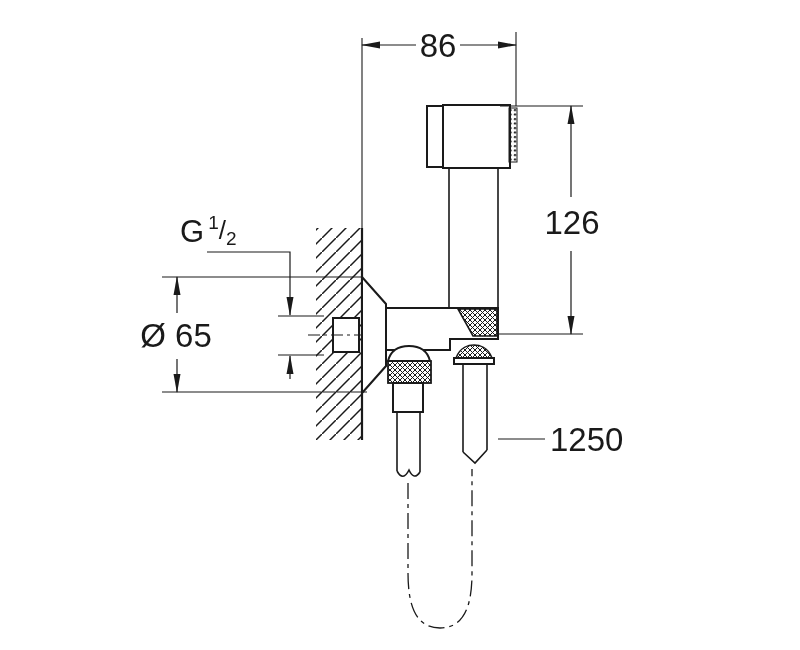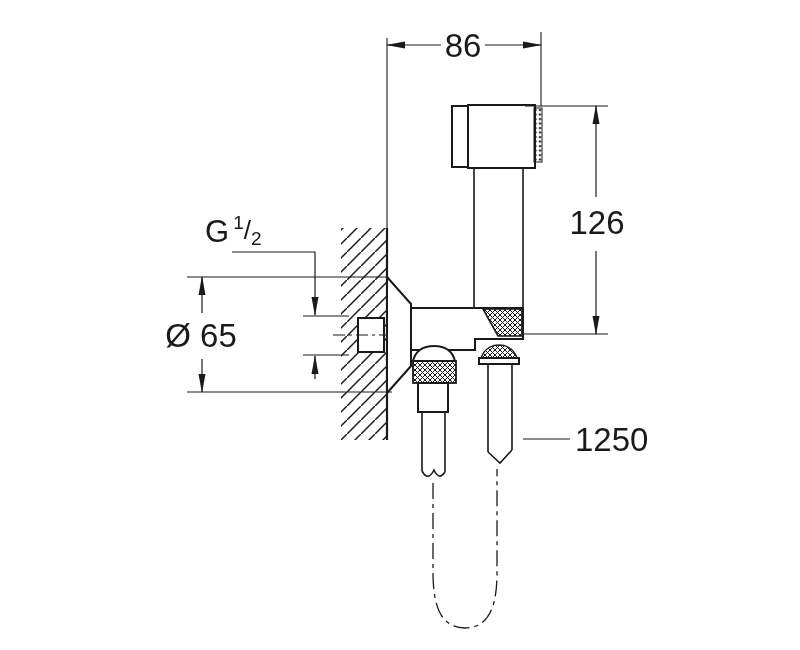--- a/index.html
+++ b/index.html
@@ -6,21 +6,21 @@
     --line:#1a1a1a;
     --bg:#ffffff;
   }
   html,body{
     margin:0;padding:0;
     width:800px;height:650px;
     background:var(--bg);
     font-family:"Liberation Sans", sans-serif;
     overflow:hidden;
   }
-  .stage{position:relative;width:660px;height:650px;background:var(--bg);padding-left:25px;}
+  .stage{position:relative;width:660px;height:650px;background:var(--bg);}
   svg{display:block;}
   .outline{fill:#ffffff;stroke:var(--line);stroke-width:2;}
   .outline-thin{fill:none;stroke:var(--line);stroke-width:1.6;}
   .dim{stroke:var(--line);stroke-width:1.2;fill:none;}
   .ext{stroke:var(--line);stroke-width:1.1;fill:none;}
   .wallface{stroke:var(--line);stroke-width:2.2;fill:none;}
   .phantom{stroke:var(--line);stroke-width:1.3;fill:none;stroke-dasharray:16 5 4 5;}
   .centerline{stroke:var(--line);stroke-width:1.1;fill:none;stroke-dasharray:12 4 3 4;}
   text{fill:var(--line);}
   .dimtext{font-size:33px;}

